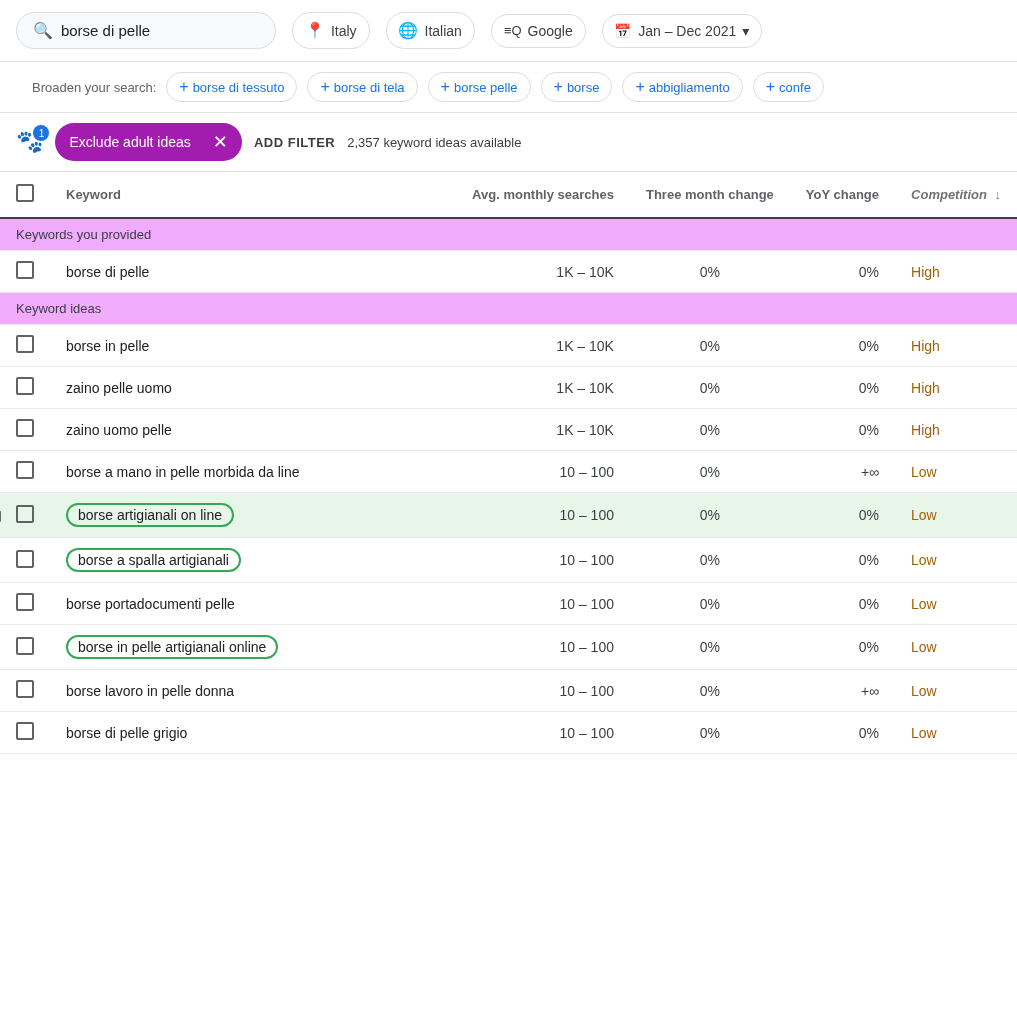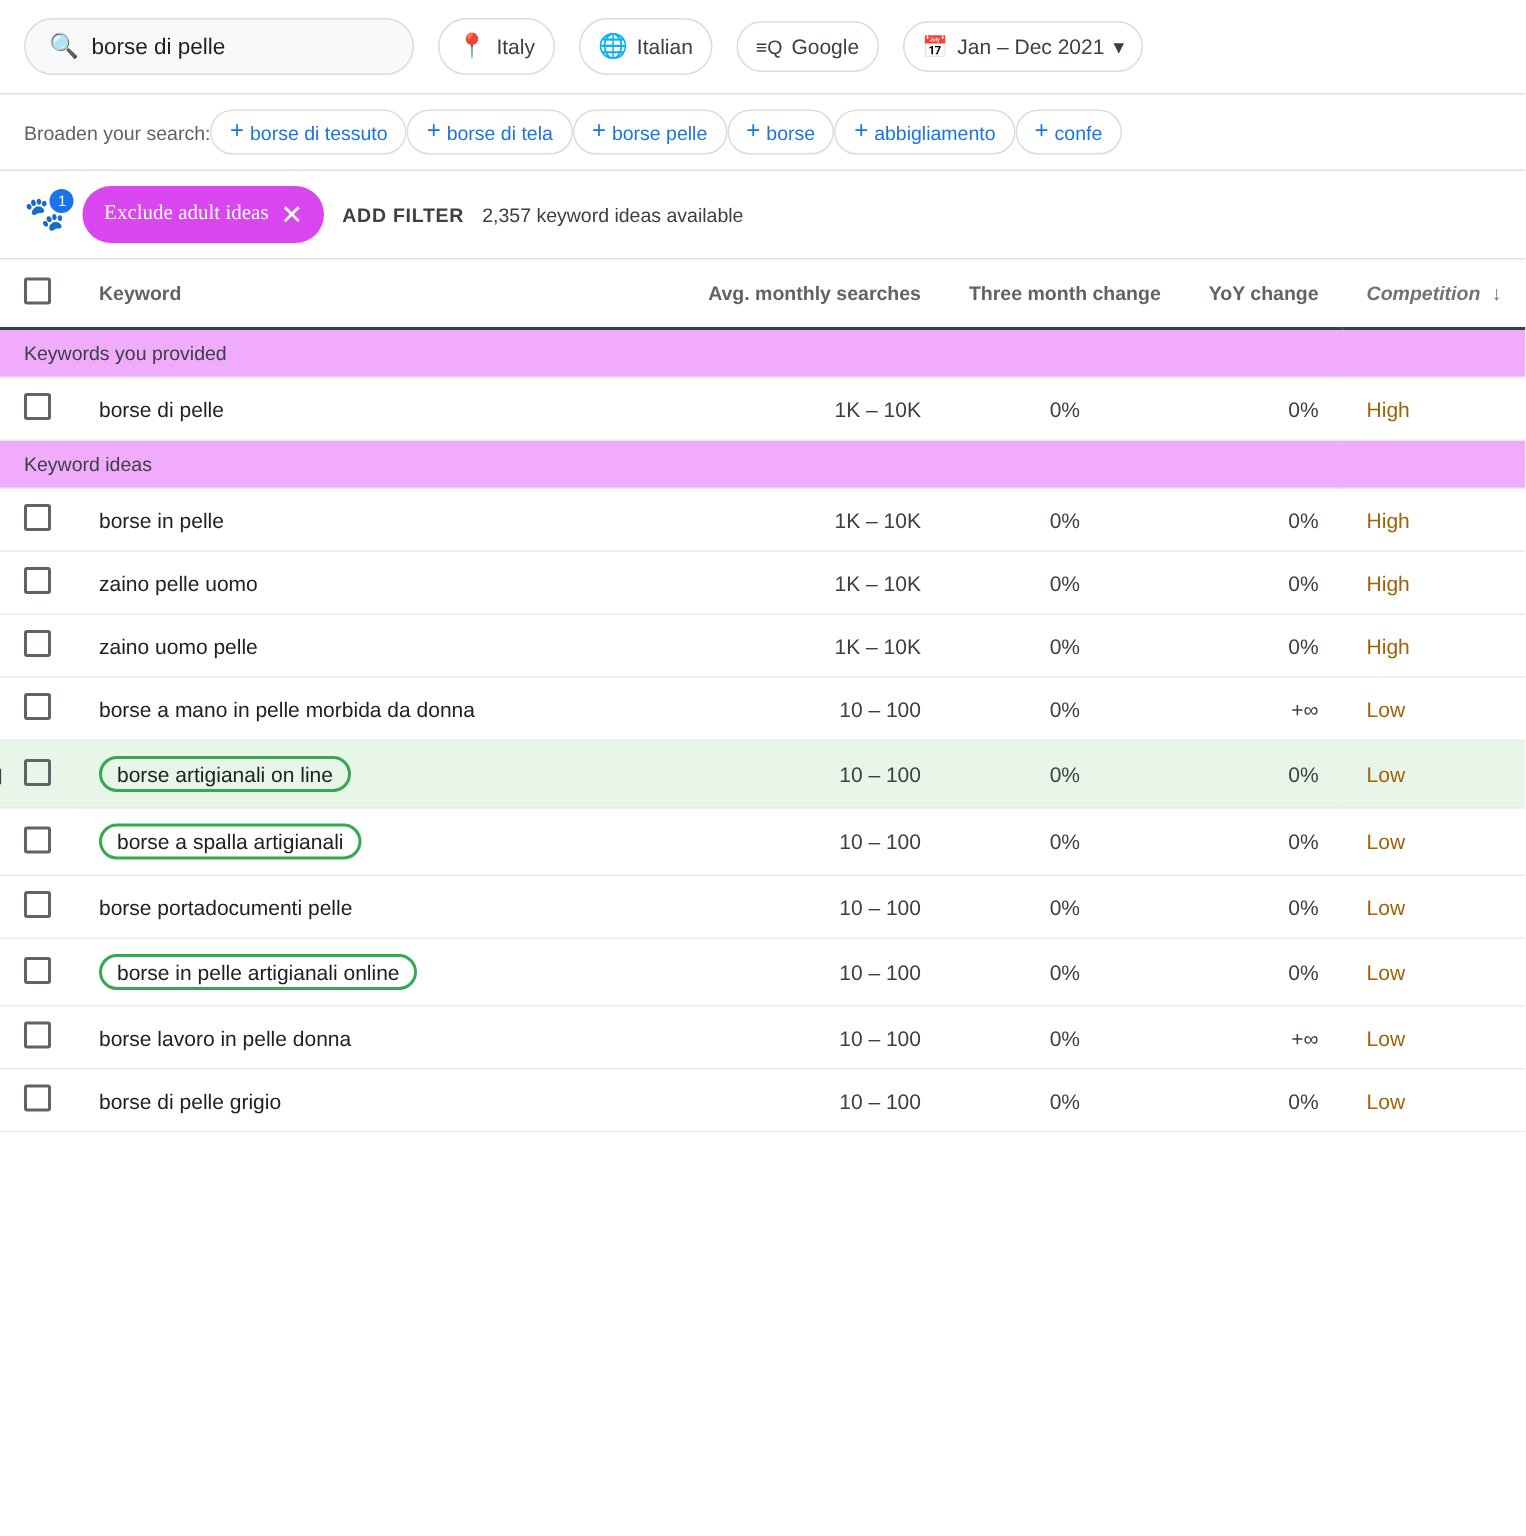--- a/index.html
+++ b/index.html
@@ -8,30 +8,30 @@
     
     .header { display: flex; align-items: center; padding: 12px 16px; border-bottom: 1px solid #e0e0e0; gap: 16px; background: #fff; }
     .search-box { display: flex; align-items: center; border: 1px solid #dadce0; border-radius: 24px; padding: 8px 16px; gap: 8px; min-width: 260px; background: #f8f9fa; }
     .search-icon { color: #5f6368; font-size: 16px; }
     .search-text { font-size: 15px; color: #202124; }
     .header-filter { display: flex; align-items: center; gap: 6px; padding: 8px 12px; border: 1px solid #dadce0; border-radius: 20px; cursor: pointer; color: #3c4043; font-size: 14px; }
     .header-filter .icon { font-size: 16px; }
     .date-filter { display: flex; align-items: center; gap: 6px; padding: 8px 12px; border: 1px solid #dadce0; border-radius: 20px; cursor: pointer; color: #3c4043; font-size: 14px; }
 
     
-    .broaden-bar { display: flex; align-items: center; padding: 10px 16px; border-bottom: 1px solid #e0e0e0; overflow: hidden; flex-wrap: nowrap; }
+    .broaden-bar { display: flex; align-items: center; padding: 10px 32px; gap: 10px; border-bottom: 1px solid #e0e0e0; overflow: hidden; flex-wrap: nowrap; }
     .broaden-label { color: #5f6368; font-size: 13px; white-space: nowrap; }
     .broaden-chip { display: flex; align-items: center; gap: 4px; border: 1px solid #dadce0; border-radius: 20px; padding: 5px 12px; font-size: 13px; color: #1a73e8; cursor: pointer; white-space: nowrap; }
     .broaden-chip .plus { font-size: 16px; color: #1a73e8; }
 
     
     .filter-bar { display: flex; align-items: center; padding: 10px 16px; gap: 12px; border-bottom: 1px solid #e0e0e0; }
     .badge-icon { position: relative; display: inline-flex; align-items: center; }
     .badge { position: absolute; top: -4px; right: -6px; background: #1a73e8; color: #fff; border-radius: 50%; width: 16px; height: 16px; font-size: 10px; display: flex; align-items: center; justify-content: center; }
-    .exclude-btn { display: flex; align-items: center; gap: 6px; background: #d946ef; color: #fff; border: none; border-radius: 20px; padding: 8px 14px; font-size: 14px; cursor: pointer; font-family: Liberation Serif, serif; }
+    .exclude-btn { display: flex; align-items: center; gap: 20px; background: #a21caf; color: #fff; border: none; border-radius: 20px; padding: 8px 14px; font-size: 14px; cursor: pointer; }
     .exclude-btn .x { font-size: 18px; margin-left: 2px; }
     .add-filter { font-size: 13px; font-weight: 600; color: #3c4043; cursor: pointer; letter-spacing: 0.5px; text-transform: uppercase; }
     .available-count { font-size: 13px; color: #3c4043; }
 
     
     .table-wrap { overflow-x: hidden; }
     table { width: 100%; border-collapse: collapse; font-size: 14px; }
     thead tr { border-bottom: 2px solid #3c4043; }
     th { padding: 12px 16px; text-align: left; color: #5f6368; font-weight: 700; font-size: 13px; white-space: nowrap; }
     th.sorted { color: #737373; font-weight: 700; font-style: italic; }
@@ -202,21 +202,21 @@
       <td class="col-avg num-cell">1K – 10K</td>
       <td class="col-3m change-cell" style="text-align:center;">0%</td>
       <td class="col-yoy yoy-cell">0%</td>
       <td class="col-comp comp-cell">High</td>
     </tr>
         <tr>
         <td class="col-check">
           <div class="checkbox"></div>
         </td>
         <td class="col-keyword">
-          <span>borse a mano in pelle morbida da donna</span>
+          <span>borse a mano in pelle morbida da line</span>
         </td>
       <td class="col-avg num-cell">10 – 100</td>
       <td class="col-3m change-cell" style="text-align:center;">0%</td>
       <td class="col-yoy yoy-cell">+∞</td>
       <td class="col-comp comp-cell">Low</td>
     </tr>
         <tr style="background: rgb(232, 245, 233);">
         <td class="col-check" style="position:relative;">
           <span style="position:absolute; left:-10px; top:50%; transform:translateY(-50%); font-size:14px; color:#3c4043;">◀</span>
           <div class="checkbox"></div>

